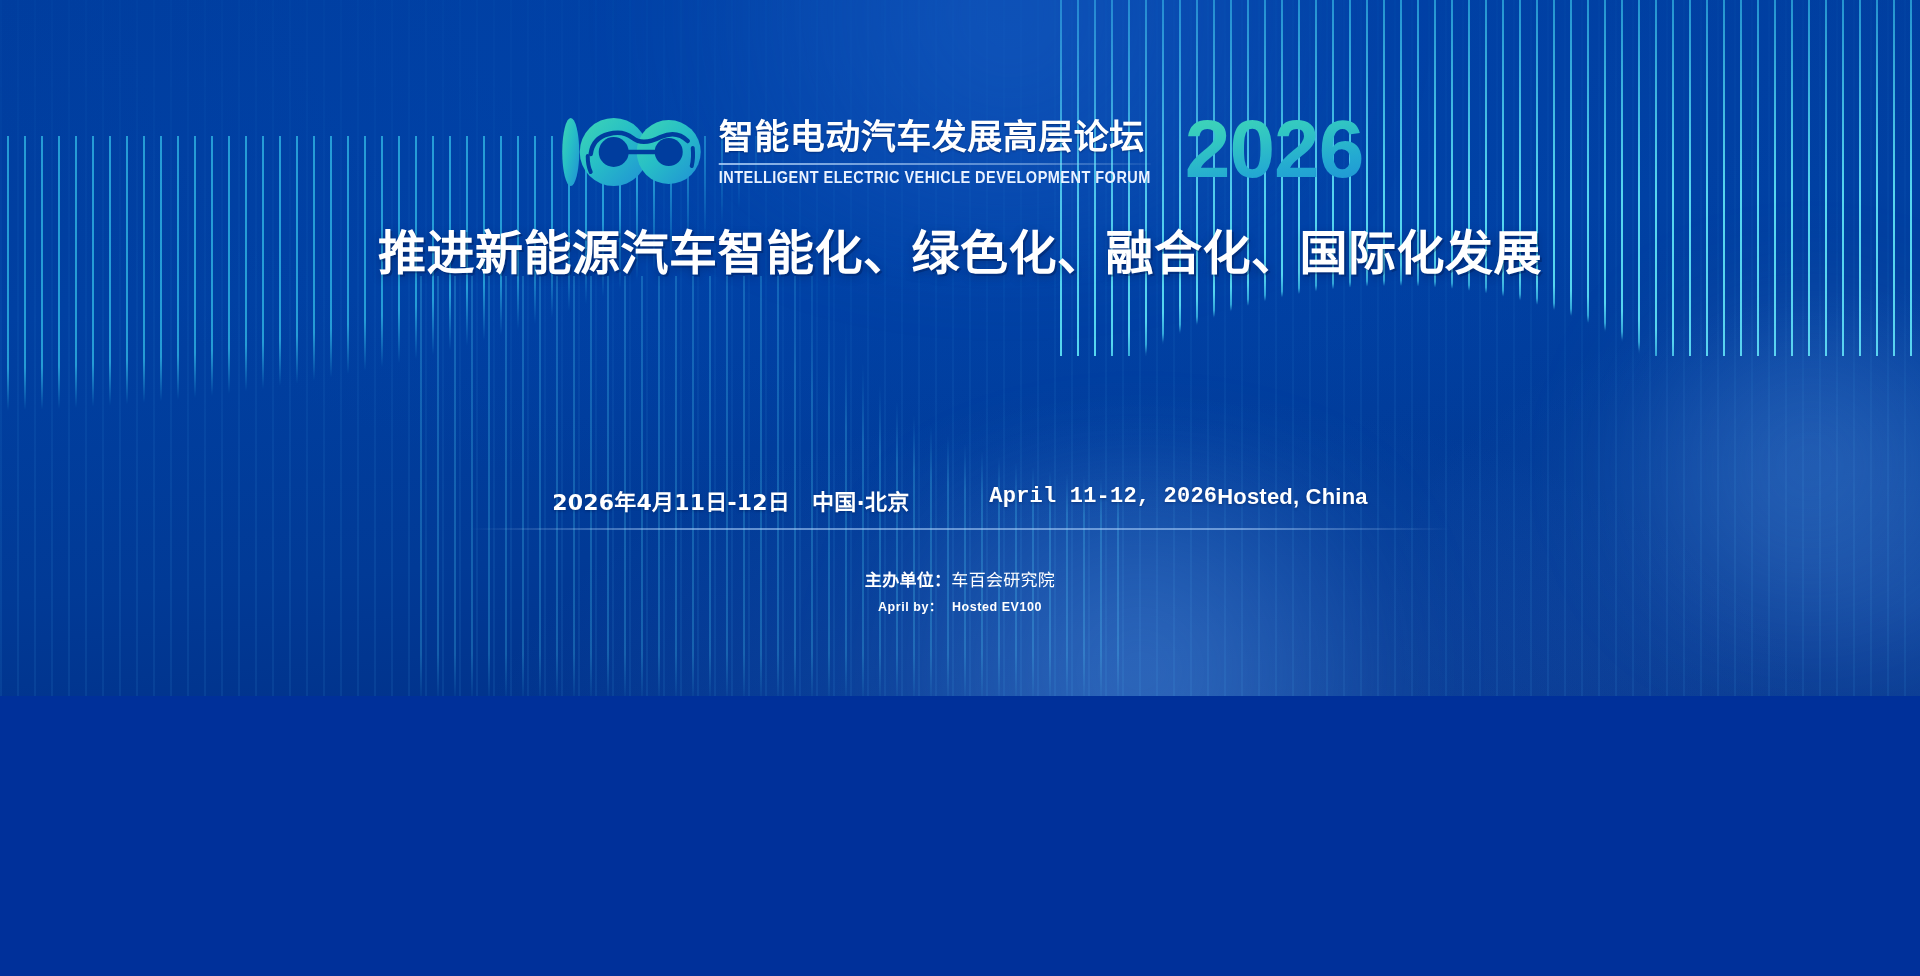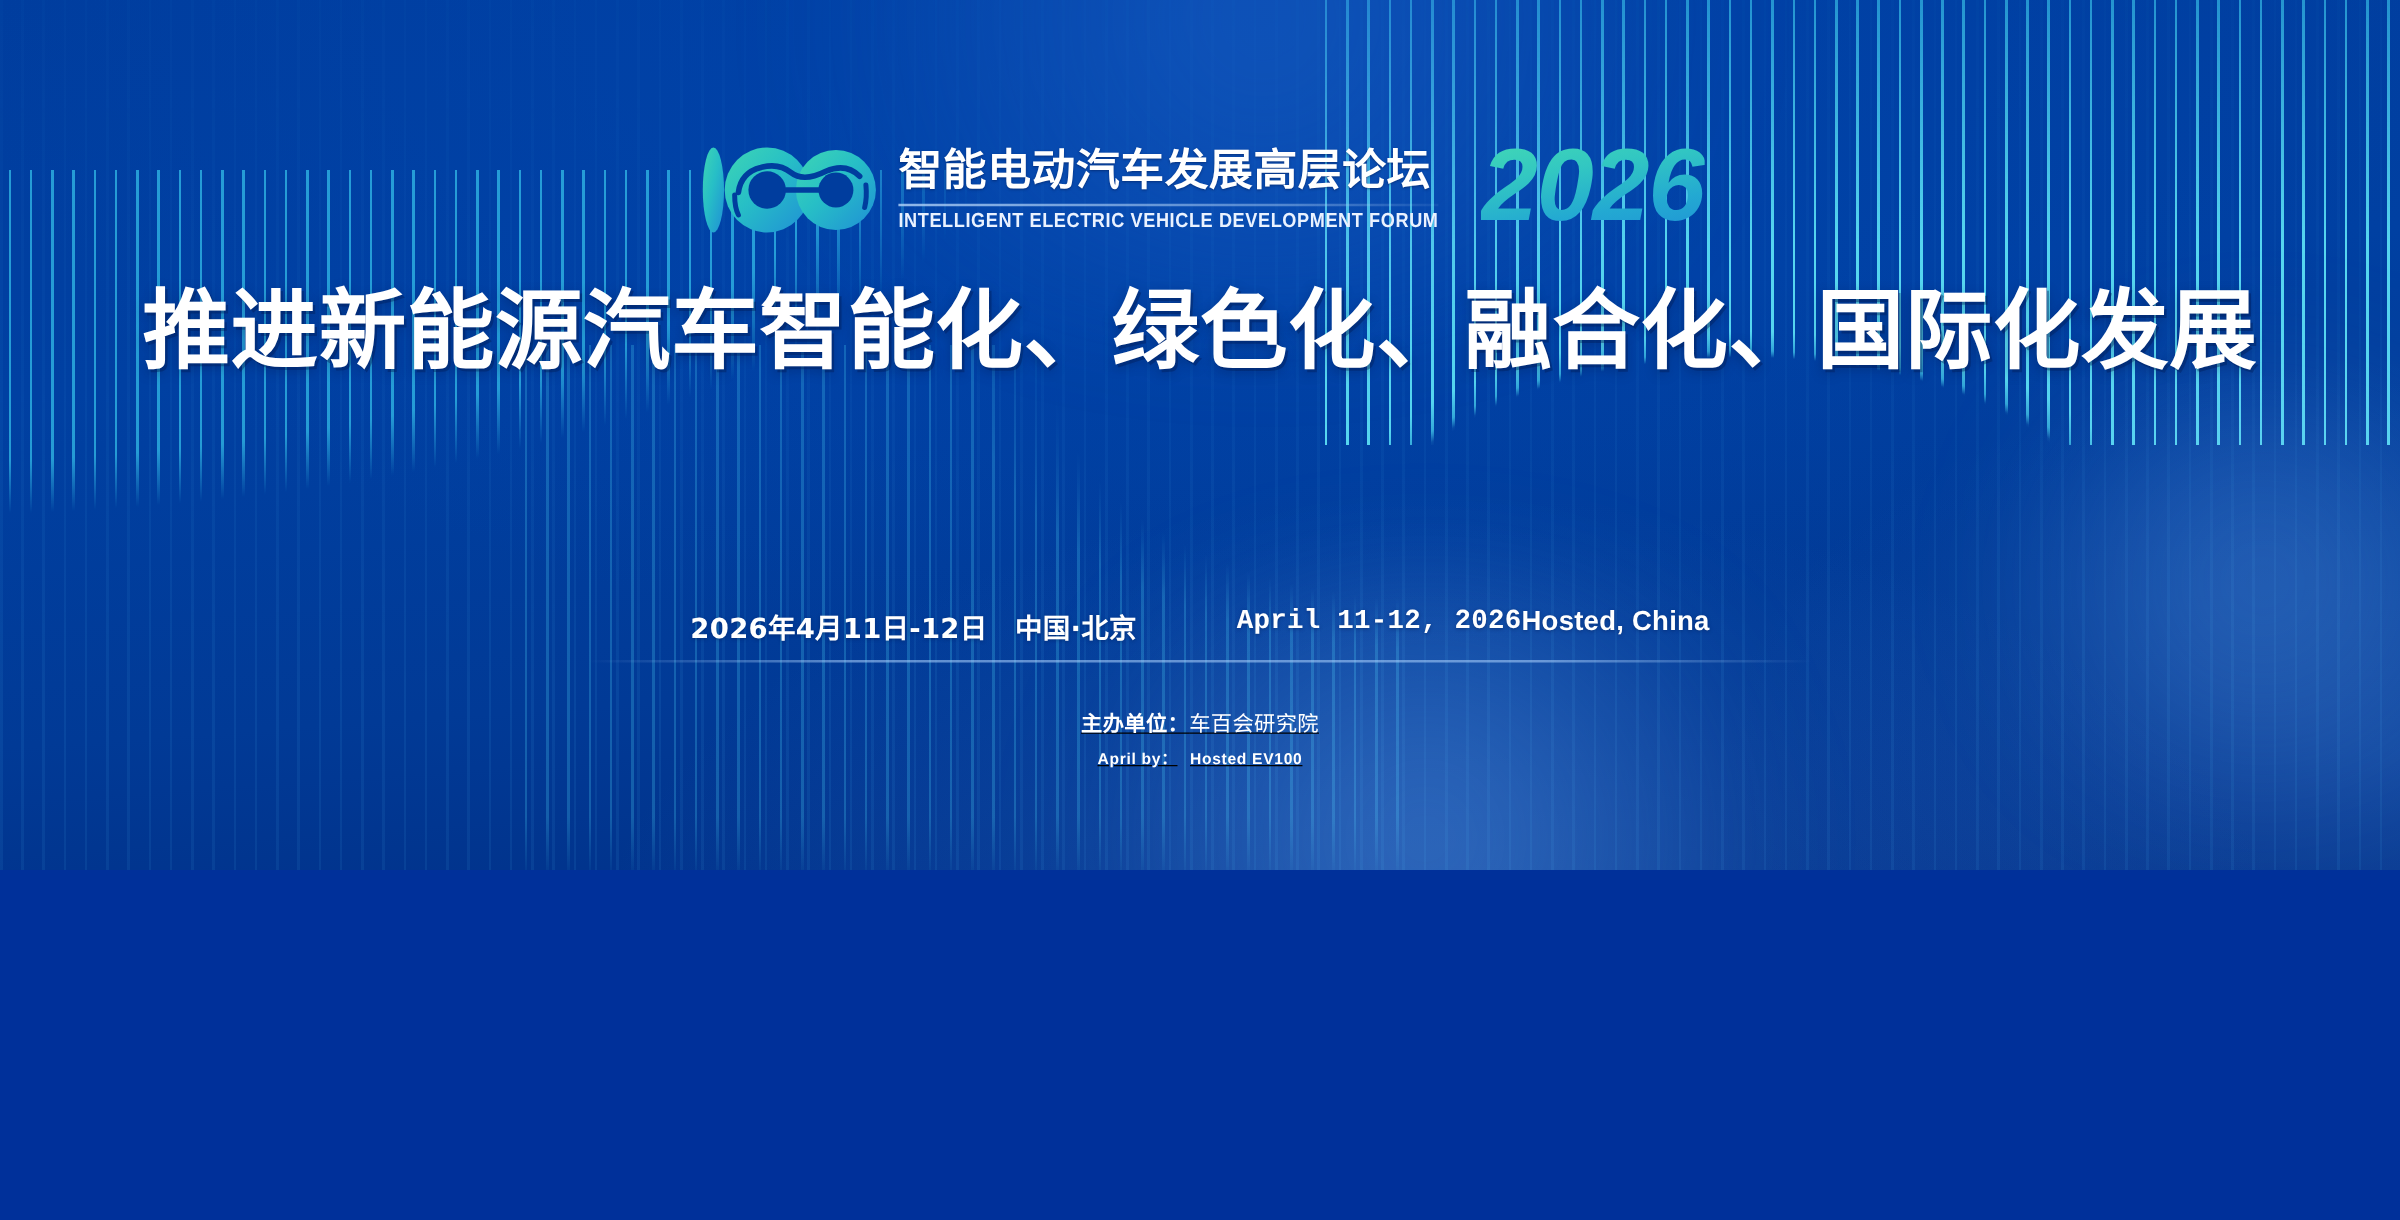--- a/index.html
+++ b/index.html
@@ -158,30 +158,30 @@
     font-size:14.5px; font-weight:700; letter-spacing:.48px;
     color:#eaf2ff;
     transform:scaleY(1.12); transform-origin:left center;
   }
   .logo-year{
     font-family:"Liberation Sans",sans-serif;
     font-size:82px; font-weight:700; letter-spacing:-1px;
     line-height:.92; margin-left:20px; margin-top:-6px;
     background:linear-gradient(170deg,#43d9b4 0%,#32c7c2 34%,#23a9d2 70%,#1f93d6 100%);
     -webkit-background-clip:text; background-clip:text;
-    -webkit-text-fill-color:transparent; color:transparent;font-style:italic;
+    -webkit-text-fill-color:transparent; color:transparent;
   }
 
   
   .headline-cn{
     position:absolute; top:228px; left:0; width:1920px;
     text-align:center;
     font-family:"DejaVu Sans","Liberation Sans",sans-serif;
     font-weight:700;
-    font-size:70px;
+    font-size:48px;
     letter-spacing:.5px;
     line-height:1.06;
     color:#ffffff;
     text-shadow:
        2px 2px 0 rgba(0,25,85,.38),
        0 3px 9px rgba(0,20,70,.34);
   }
   .headline-en{
     position:absolute; top:382px; left:0; width:1920px;
     text-align:center;
@@ -208,21 +208,21 @@
   .meta-en-place{ font-family:"Liberation Sans",sans-serif; }
 
   .meta-divider{
     position:absolute; top:528px; left:50%; transform:translateX(-50%);
     width:980px; height:2px;
     background:linear-gradient(to right, rgba(150,195,250,0), rgba(175,212,255,.55) 22%, rgba(175,212,255,.55) 78%, rgba(150,195,250,0));
   }
 
   
   .host-block{
-    position:absolute; top:568px; left:0; width:1920px; text-align:center;text-decoration:underline;
+    position:absolute; top:568px; left:0; width:1920px; text-align:center;
   }
   .host-cn{
     font-family:"DejaVu Sans","Liberation Sans",sans-serif;
     font-size:17px; color:#ffffff; letter-spacing:.3px;
     line-height:1.5;
   }
   .host-cn .host-cn-label{ font-weight:700; }
   .host-cn .host-cn-value{ font-weight:400; }
   .host-en{
     margin-top:2px;

